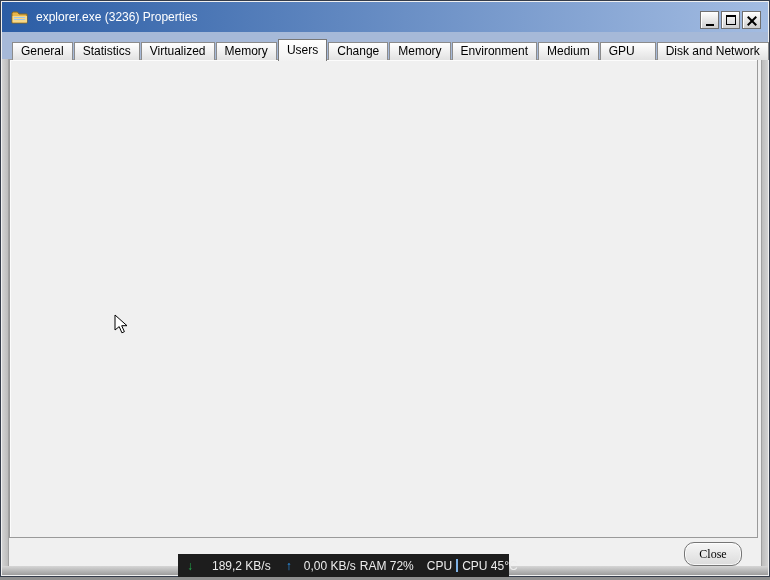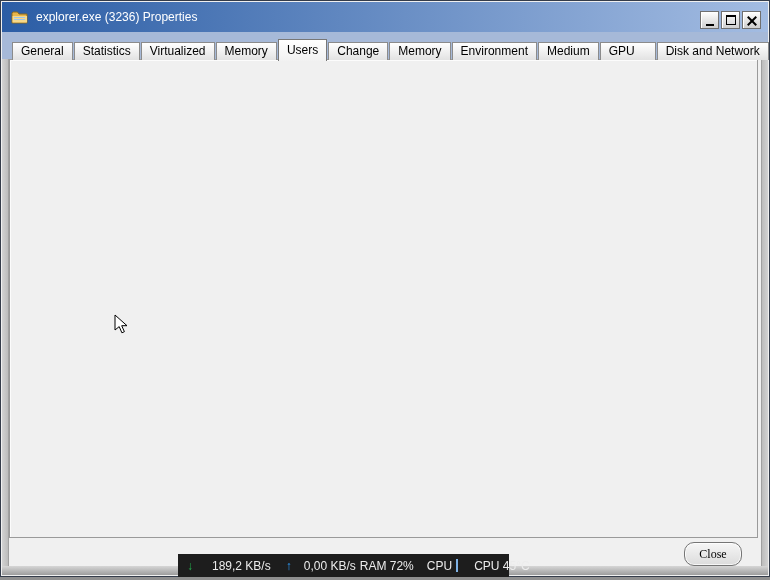--- a/index.html
+++ b/index.html
@@ -91,21 +91,21 @@
   .w-down{color:var(--widget-down-arrow);font-weight:bold;margin-left:9px;}
   .w-dl{margin-left:19px;}
   .w-up{color:var(--widget-up-arrow);font-weight:bold;margin-left:15px;}
   .w-ul{margin-left:12px;}
   .w-ram{margin-left:4px;}
   .w-cpu{margin-left:13px;}
   .cpu-box{position:relative;margin-left:4px;width:24px;height:13px;box-sizing:border-box;
       border:1px solid #7fb2e5;background:#101418;}
   .cpu-spark{position:absolute;left:1px;right:1px;bottom:1px;height:3px;
       background:repeating-linear-gradient(90deg,#3f9bff 0 2px,transparent 2px 5px);}
-  .w-temp{margin-left:16px;}
+  .w-temp{margin-left:4px;}
   .cursor-svg{position:absolute;left:114px;top:314px;z-index:30;}
 </style>
 </head>
 <body>
 
 <div class="stage">
   <div class="window">
 
     <div class="titlebar">
       <svg class="title-icon" viewBox="0 0 18 16">

